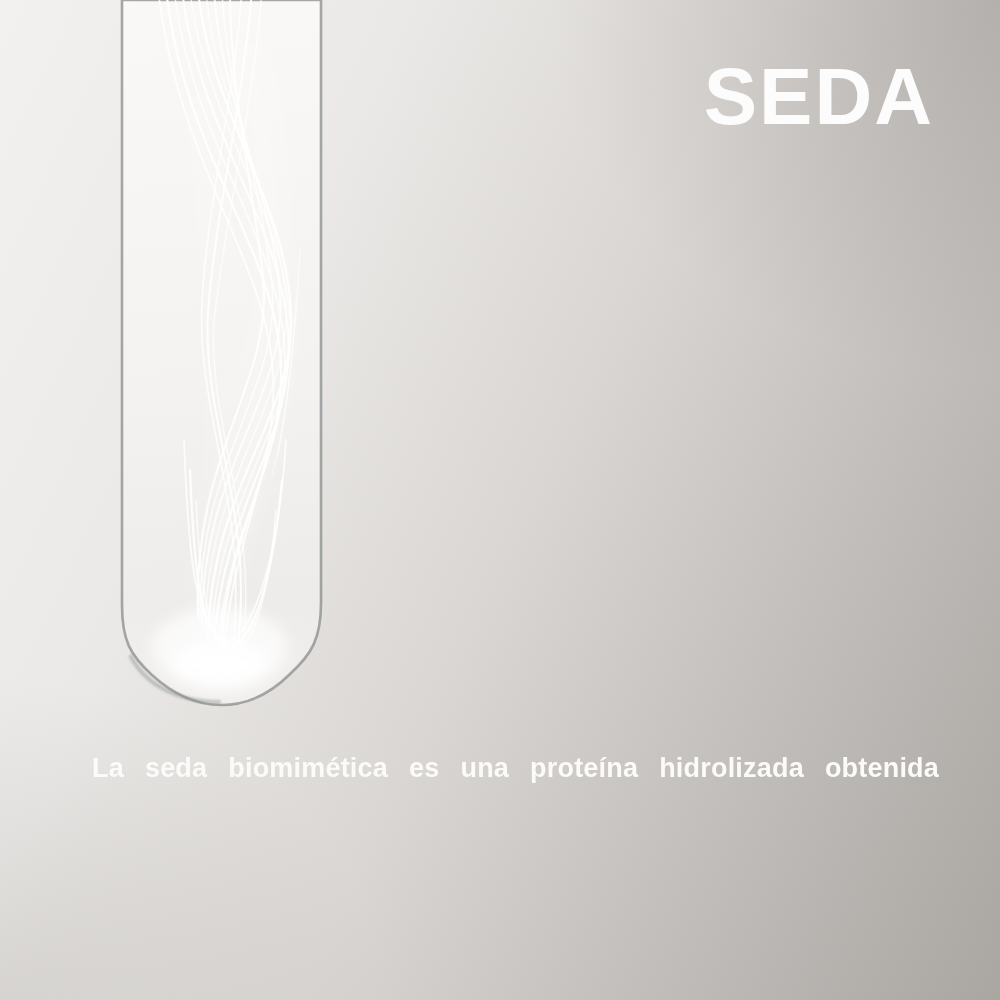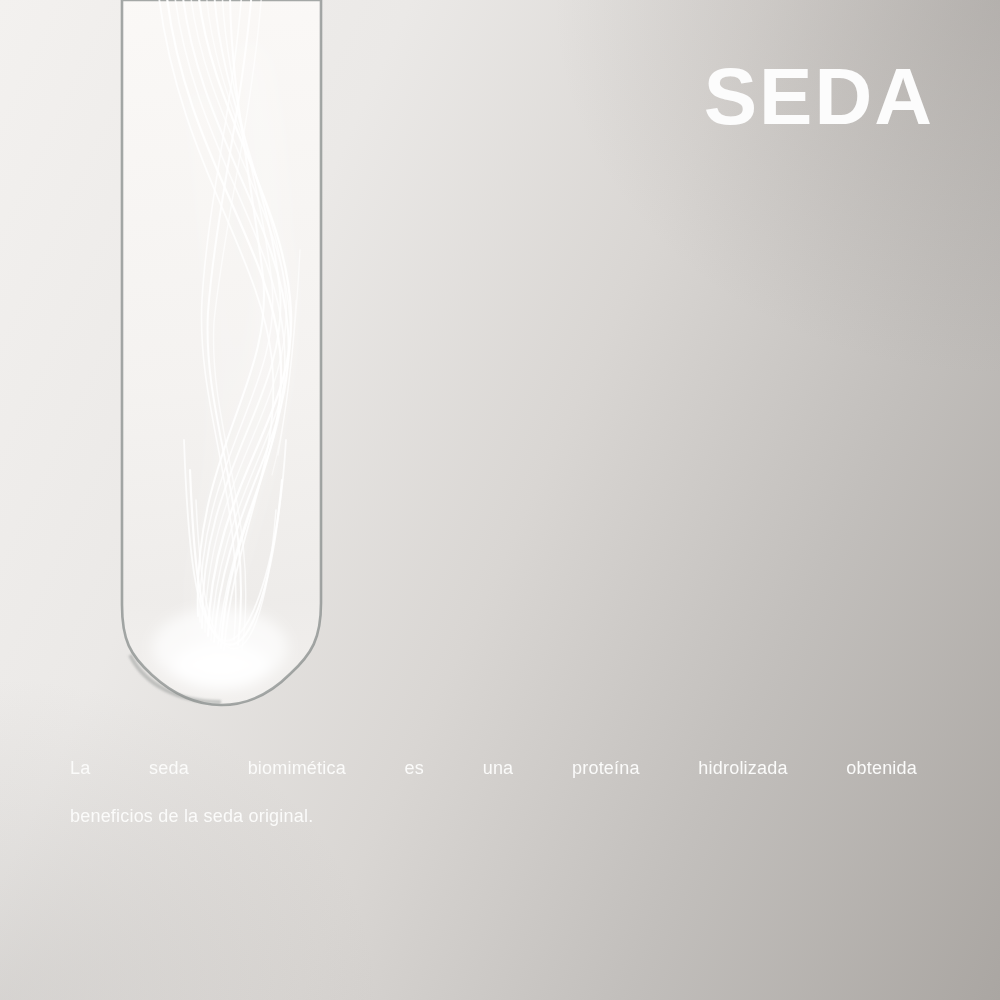--- a/index.html
+++ b/index.html
@@ -26,25 +26,25 @@
     text-align:right;
     color:#fcfcfc;
     font-size:80px;
     line-height:90px;
     font-weight:700;
     letter-spacing:2px;
   }
   .heading span{display:block;}
   .body-copy{
     position:absolute;
-    left:70px; top:745px;
+    left:92px; top:745px;
     width:847px;
     color:#fbfbfa;
-    font-size:18px;
-    font-weight:400;
+    font-size:27px;
+    font-weight:700;
     letter-spacing:0.2px;
   }
   .body-copy .line{
     height:47.5px;
     line-height:47.5px;
     white-space:nowrap;
     text-align:justify;
     text-align-last:justify;
   }
   .body-copy .line.last{
@@ -128,16 +128,15 @@
       </g>
     </g>
   </svg>
 
   <h1 class="heading">
     <span>SEDA</span>
   </h1>
 
   <div class="body-copy">
     <div class="line">La seda biomimética es una proteína hidrolizada obtenida</div>
-    <div class="line last">beneficios de la seda original.</div>
   </div>
 
 </div>
 
 </body></html>

